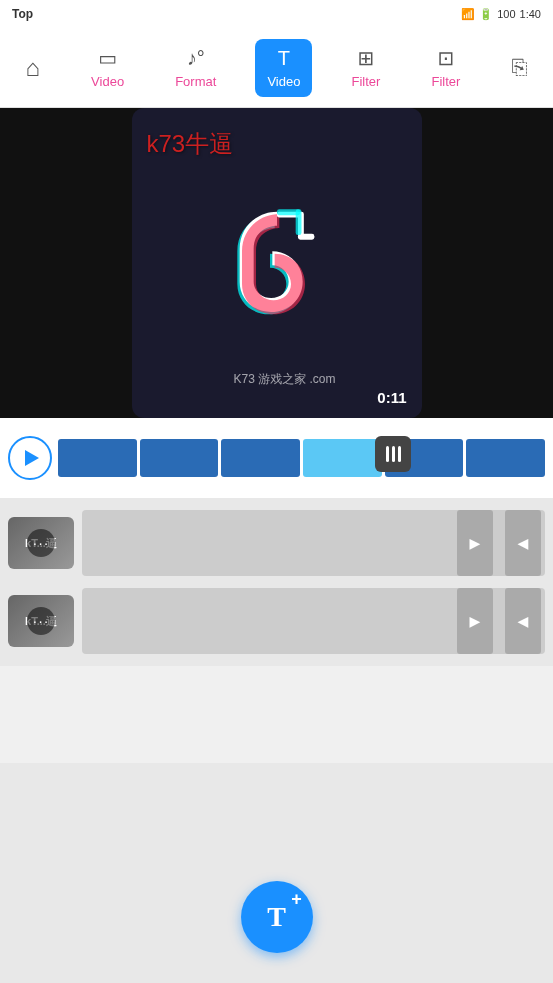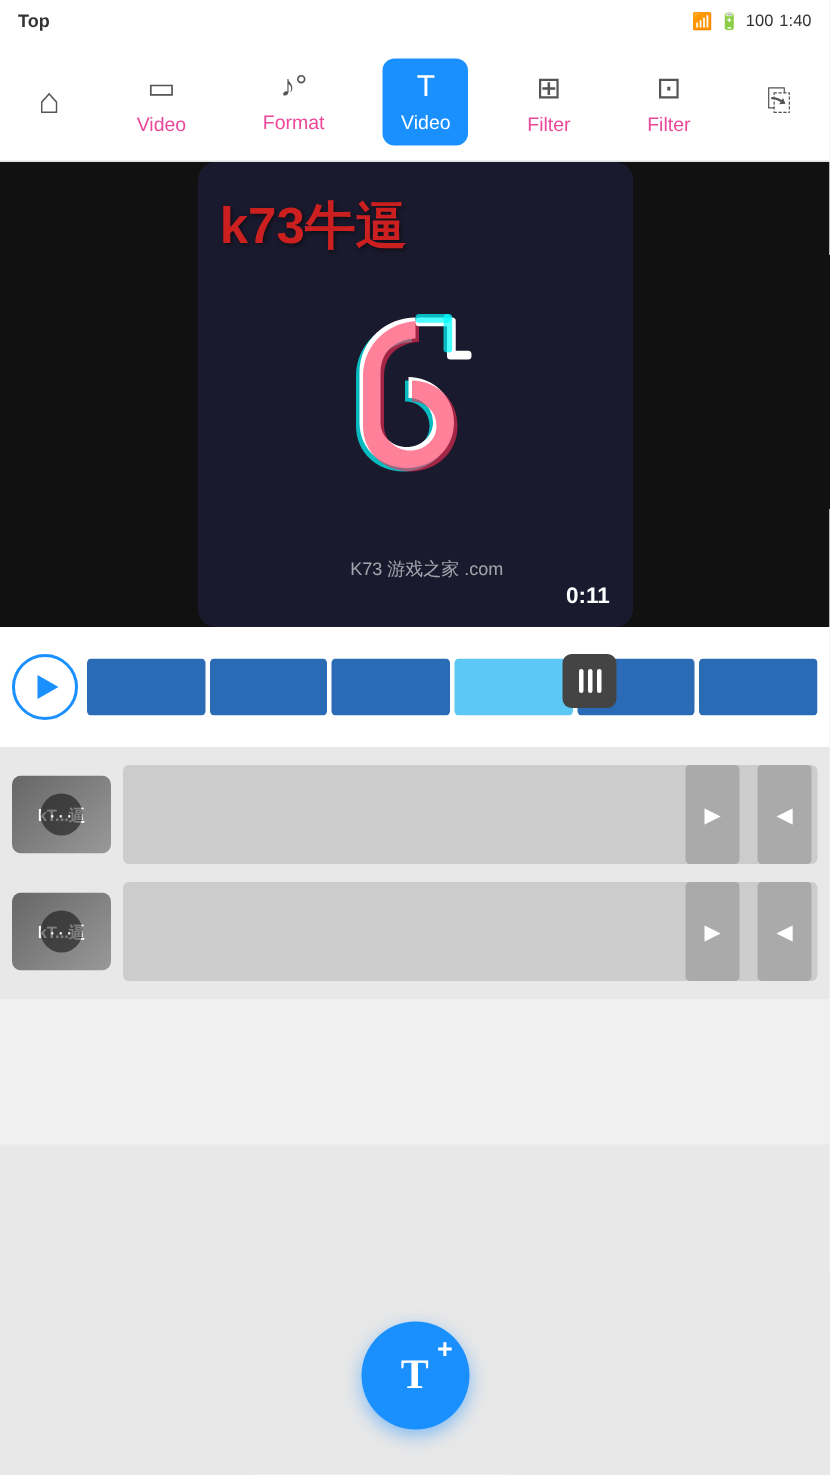--- a/index.html
+++ b/index.html
@@ -99,22 +99,22 @@
     
     .tiktok-svg {
       width: 140px;
       height: 140px;
     }
     .overlay-text {
       position: absolute;
       top: 20px;
       left: 15px;
       color: #cc2020;
-      font-size: 34px;
-      font-weight: 700;
+      font-size: 24px;
+      font-weight: 400;
       text-shadow: 1px 1px 3px rgba(0,0,0,0.5);
     }
     .video-timer {
       position: absolute;
       bottom: 12px;
       right: 15px;
       color: #fff;
       font-size: 15px;
       font-weight: 700;
     }

